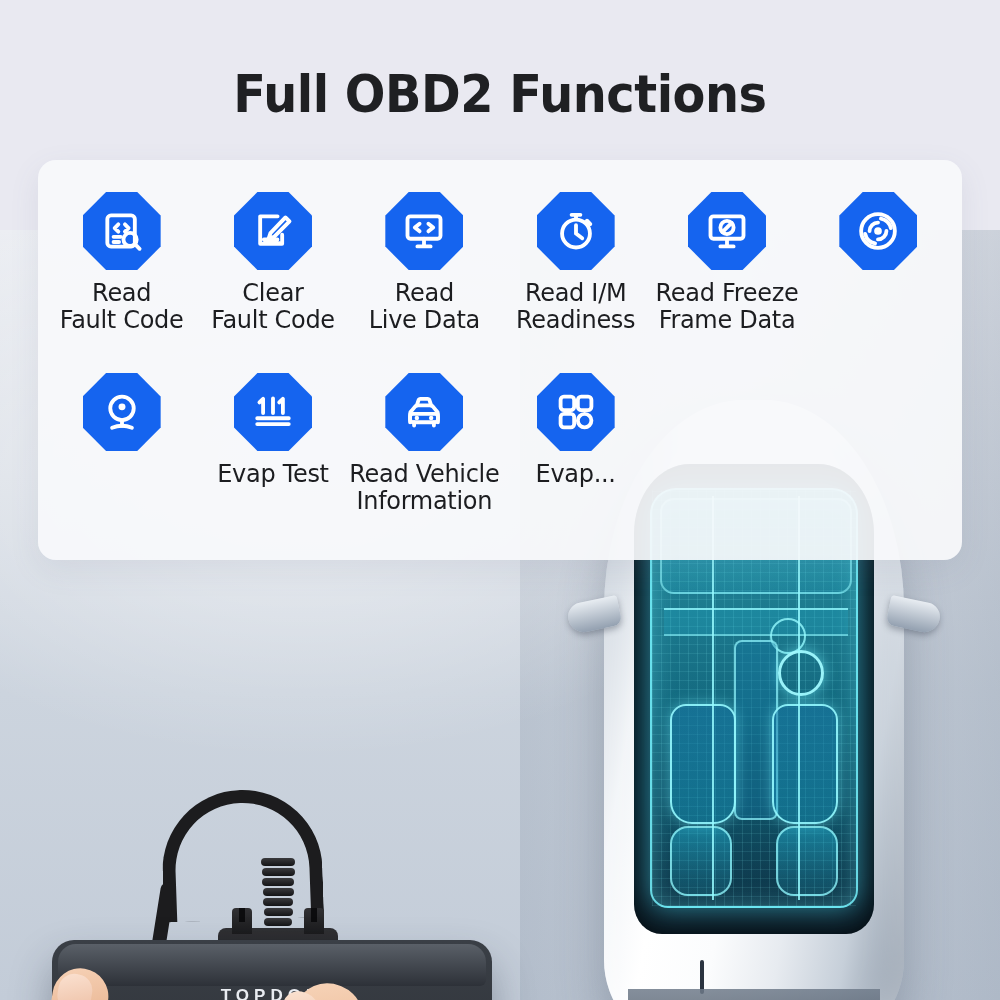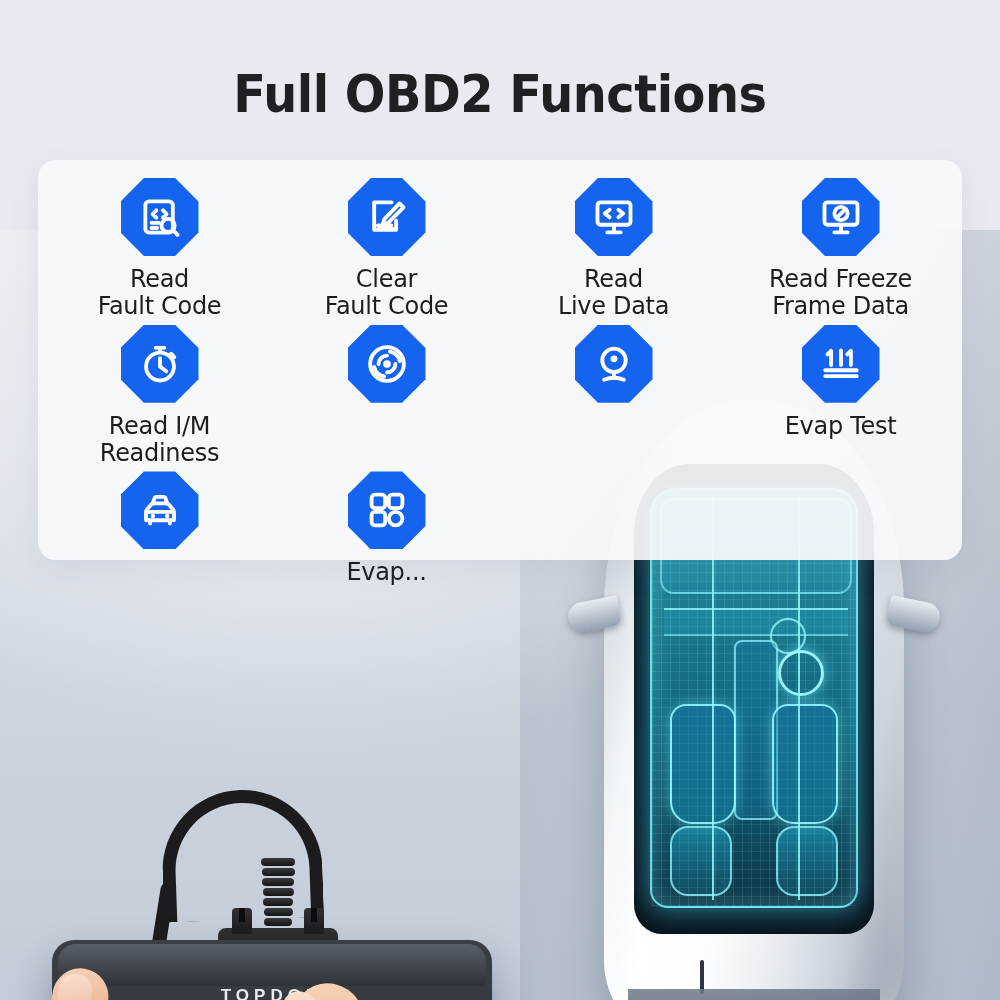--- a/index.html
+++ b/index.html
@@ -224,23 +224,24 @@
   
   .card {
     position:absolute; left:38px; top:160px; width:924px; height:400px;
     background: rgba(248,249,251,.93);
     border-radius: 18px;
     box-shadow: 0 10px 30px rgba(90,100,125,.10);
   }
   .grid {
     position:absolute; inset:0;
     display:grid;
-    grid-template-columns: repeat(4, 1fr);
+    grid-template-columns: repeat(6, 1fr);
     grid-template-rows: repeat(2, 1fr);
     padding: 14px 8px 10px;
+    margin-top: 14px;
   }
   .cell {
     display:flex; flex-direction:column; align-items:center; justify-content:flex-start;
     padding-top:4px;
   }
   .oct {
     width:78px; height:78px;
     background:#1564ef;
     clip-path: polygon(30% 0%, 70% 0%, 100% 30%, 100% 70%, 70% 100%, 30% 100%, 0% 70%, 0% 30%);
     display:flex; align-items:center; justify-content:center;
@@ -360,38 +361,38 @@
               <rect x="3" y="4" width="18" height="12.2" rx="1.6" fill="none" stroke="#fff" stroke-width="2.1" stroke-linecap="round" stroke-linejoin="round"></rect>
      <path d="M9.6 8 L7 10.1 L9.6 12.2 M14.4 8 L17 10.1 L14.4 12.2" fill="none" stroke="#fff" stroke-width="2.1" stroke-linecap="round" stroke-linejoin="round"></path>
      <path d="M12 16.2v3.4 M8.4 20.4h7.2" fill="none" stroke="#fff" stroke-width="2.1" stroke-linecap="round" stroke-linejoin="round"></path>
             </svg>
           </div>
           <div class="cap">Read<br><span>Live Data</span></div>
         </div>
         <div class="cell">
           <div class="oct">
             <svg viewBox="0 0 24 24">
+              <circle cx="12" cy="13.4" r="7.6" fill="none" stroke="#fff" stroke-width="2.1" stroke-linecap="round" stroke-linejoin="round"></circle>
+     <path d="M12 13.4 V8.8 M12 13.4 l3.4 2.6" fill="none" stroke="#fff" stroke-width="2.1" stroke-linecap="round" stroke-linejoin="round"></path>
+     <path d="M9.6 3.2h4.8 M12 3.2v2.1" fill="none" stroke="#fff" stroke-width="2.1" stroke-linecap="round" stroke-linejoin="round"></path>
+     <path d="M18 6.4 l1.8 1.8" fill="none" stroke="#fff" stroke-width="2.1" stroke-linecap="round" stroke-linejoin="round"></path>
+            </svg>
+          </div>
+          <div class="cap">Read I/M<br><span>Readiness</span></div>
+        </div>
+        <div class="cell">
+          <div class="oct">
+            <svg viewBox="0 0 24 24">
               <rect x="3" y="4" width="18" height="12.2" rx="1.6" fill="none" stroke="#fff" stroke-width="2.1" stroke-linecap="round" stroke-linejoin="round"></rect>
      <circle cx="12" cy="10.1" r="3.6" fill="none" stroke="#fff" stroke-width="2.1" stroke-linecap="round" stroke-linejoin="round"></circle>
      <path d="M9.5 12.6 L14.5 7.6" fill="none" stroke="#fff" stroke-width="2.1" stroke-linecap="round" stroke-linejoin="round"></path>
      <path d="M12 16.2v3.4 M8.4 20.4h7.2" fill="none" stroke="#fff" stroke-width="2.1" stroke-linecap="round" stroke-linejoin="round"></path>
             </svg>
           </div>
           <div class="cap">Read Freeze<br><span>Frame Data</span></div>
-        </div>
-        <div class="cell">
-          <div class="oct">
-            <svg viewBox="0 0 24 24">
-              <circle cx="12" cy="13.4" r="7.6" fill="none" stroke="#fff" stroke-width="2.1" stroke-linecap="round" stroke-linejoin="round"></circle>
-     <path d="M12 13.4 V8.8 M12 13.4 l3.4 2.6" fill="none" stroke="#fff" stroke-width="2.1" stroke-linecap="round" stroke-linejoin="round"></path>
-     <path d="M9.6 3.2h4.8 M12 3.2v2.1" fill="none" stroke="#fff" stroke-width="2.1" stroke-linecap="round" stroke-linejoin="round"></path>
-     <path d="M18 6.4 l1.8 1.8" fill="none" stroke="#fff" stroke-width="2.1" stroke-linecap="round" stroke-linejoin="round"></path>
-            </svg>
-          </div>
-          <div class="cap">Read I/M<br><span>Readiness</span></div>
         </div>
         <div class="cell">
           <div class="oct">
             <svg viewBox="0 0 24 24">
               <circle cx="12" cy="12" r="9.2" fill="none" stroke="#fff" stroke-width="2.1" stroke-linecap="round" stroke-linejoin="round"></circle>
      <circle cx="12" cy="12" r="2.1" fill="#fff" stroke="none"></circle>
      <path d="M7.4 12a4.6 4.6 0 0 1 4.6-4.6" fill="none" stroke="#fff" stroke-width="2.1" stroke-linecap="round" stroke-linejoin="round"></path>
      <path d="M16.6 12a4.6 4.6 0 0 1-4.6 4.6" fill="none" stroke="#fff" stroke-width="2.1" stroke-linecap="round" stroke-linejoin="round"></path>
      <path d="M5 13.6a7 7 0 0 0 5.4 5.2" fill="none" stroke="#fff" stroke-width="2.1" stroke-linecap="round" stroke-linejoin="round"></path>
      <path d="M19 10.4a7 7 0 0 0-5.4-5.2" fill="none" stroke="#fff" stroke-width="2.1" stroke-linecap="round" stroke-linejoin="round"></path>
@@ -423,20 +424,21 @@
           <div class="oct">
             <svg viewBox="0 0 24 24">
               <path d="M4.4 17.6 V13 q0-1 .8-1.6 L7 9.2 q.5-.8 1.5-.8h7q1 0 1.5.8l1.8 2.2q.8.6.8 1.6v4.6" fill="none" stroke="#fff" stroke-width="2.1" stroke-linecap="round" stroke-linejoin="round"></path>
      <rect x="4.4" y="13" width="15.2" height="4.6" rx="1.6" fill="none" stroke="#fff" stroke-width="2.1" stroke-linecap="round" stroke-linejoin="round"></rect>
      <path d="M8.1 8.4 L9 5.6 q.25-.8 1.1-.8h3.8q.85 0 1.1.8l.9 2.8" fill="none" stroke="#fff" stroke-width="2.1" stroke-linecap="round" stroke-linejoin="round"></path>
      <circle cx="8.1" cy="15.3" r="1.2" fill="#fff" stroke="none"></circle>
      <circle cx="15.9" cy="15.3" r="1.2" fill="#fff" stroke="none"></circle>
      <path d="M6.6 17.6v1.8 M17.4 17.6v1.8" fill="none" stroke="#fff" stroke-width="2.1" stroke-linecap="round" stroke-linejoin="round"></path>
             </svg>
           </div>
+          <div class="cap">Read Vehicle<br><span>Information</span></div>
         </div>
         <div class="cell">
           <div class="oct">
             <svg viewBox="0 0 24 24">
               <rect x="3.6" y="3.6" width="7.4" height="7.4" rx="1.8" fill="none" stroke="#fff" stroke-width="2.1" stroke-linecap="round" stroke-linejoin="round"></rect>
      <rect x="13" y="3.6" width="7.4" height="7.4" rx="1.8" fill="none" stroke="#fff" stroke-width="2.1" stroke-linecap="round" stroke-linejoin="round"></rect>
      <rect x="3.6" y="13" width="7.4" height="7.4" rx="1.8" fill="none" stroke="#fff" stroke-width="2.1" stroke-linecap="round" stroke-linejoin="round"></rect>
      <circle cx="16.7" cy="16.7" r="3.7" fill="none" stroke="#fff" stroke-width="2.1" stroke-linecap="round" stroke-linejoin="round"></circle>
             </svg>
           </div>

